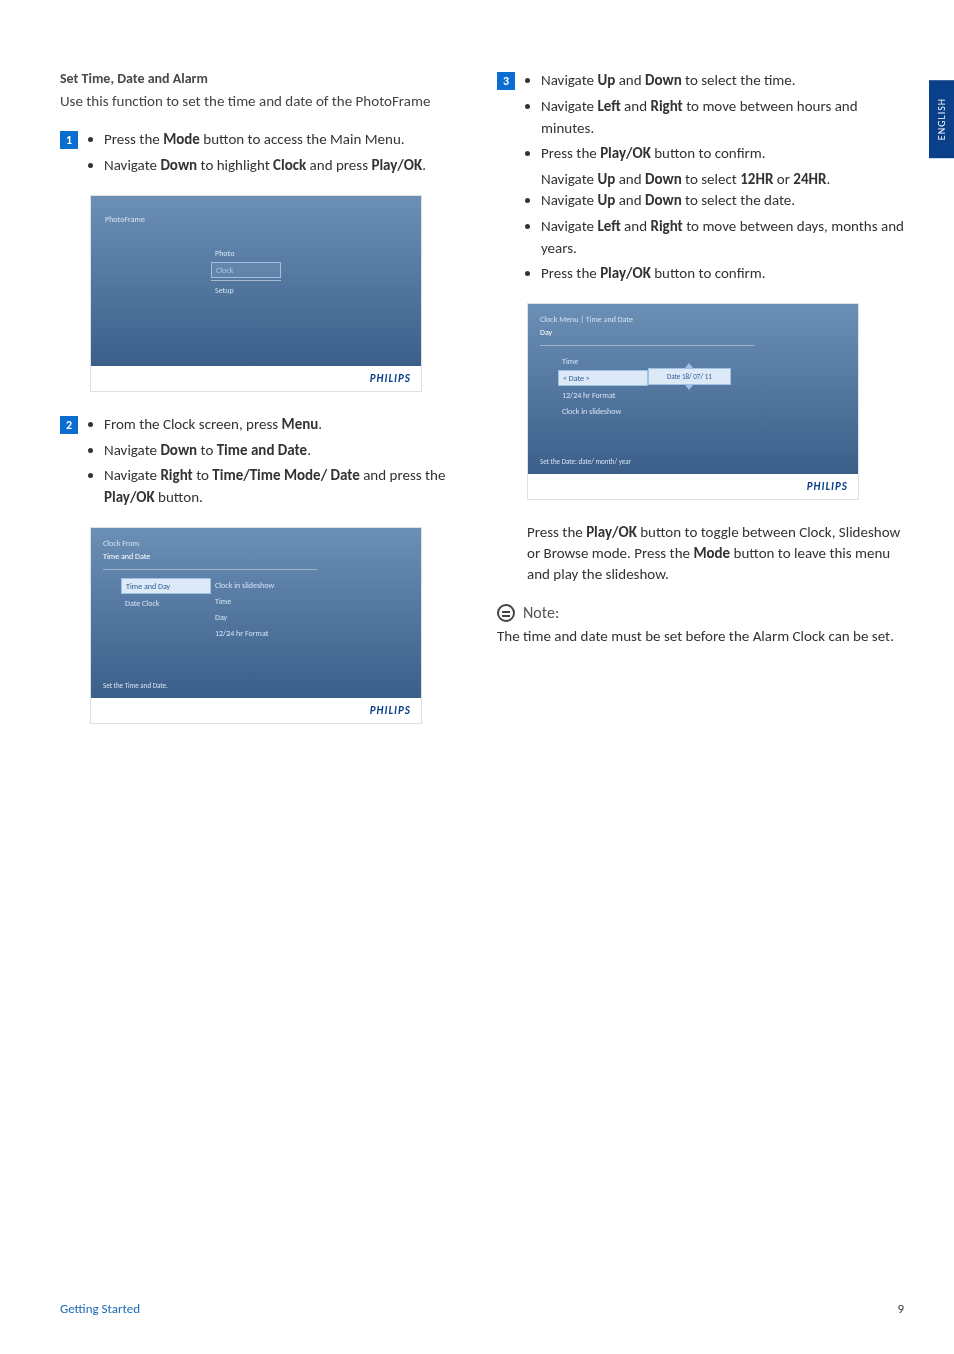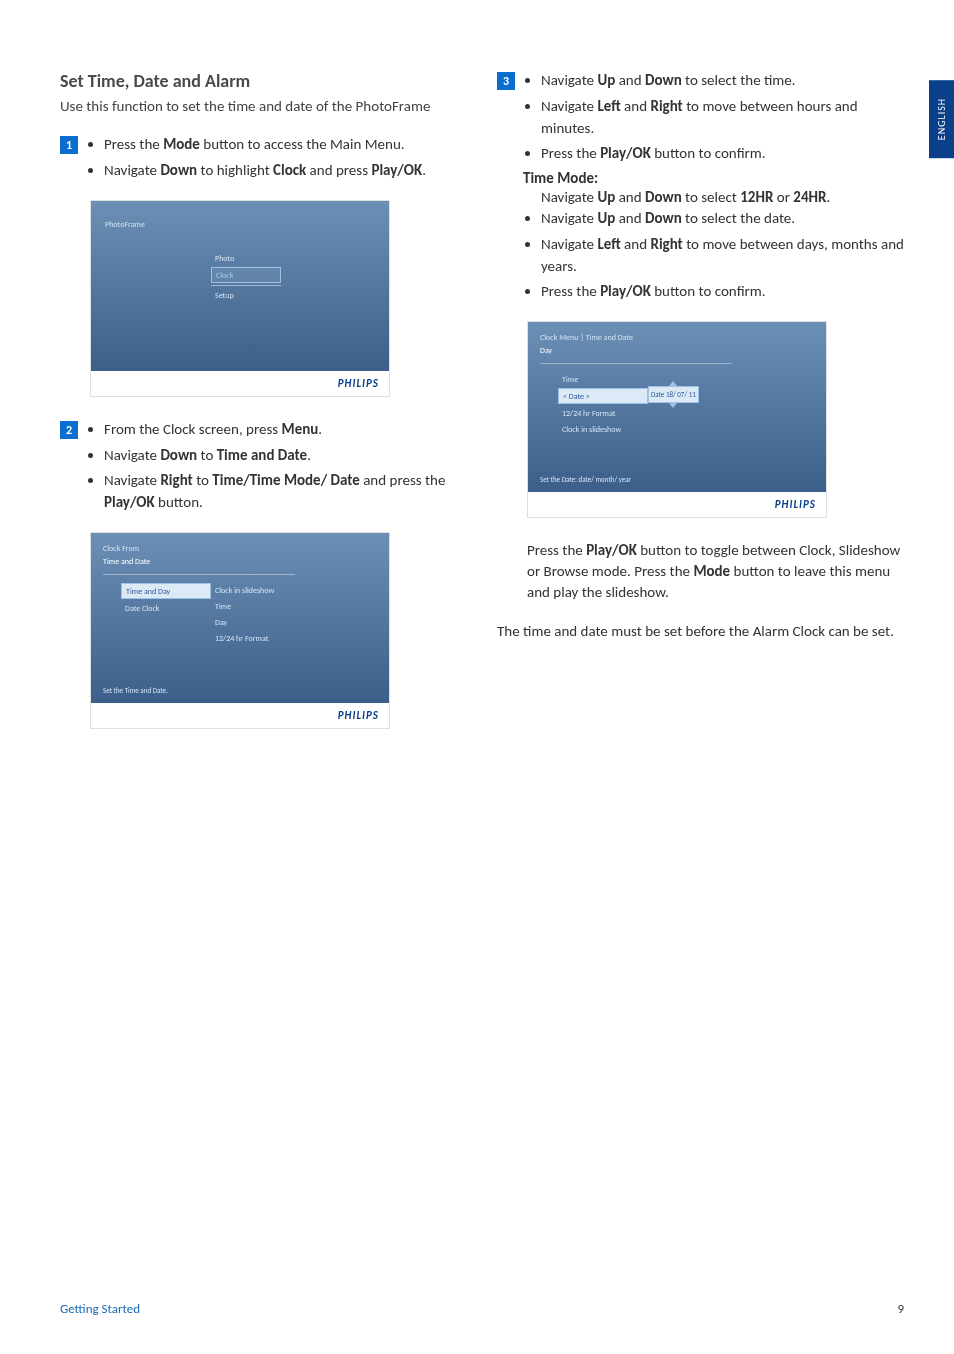--- a/index.html
+++ b/index.html
@@ -27,21 +27,21 @@
   }
   .cols {
     display: flex;
     gap: 30px;
   }
   .col {
     flex: 1;
     min-width: 0;
   }
   h3.section-title {
-    font-size: 18px;
+    font-size: 14px;
     font-weight: bold;
     color: #4a4a4a;
     margin-bottom: 4px;
   }
   p.intro {
     margin-bottom: 18px;
     color: #444;
     line-height: 1.35;
   }
   .step {
@@ -75,21 +75,21 @@
     font-weight: bold;
     margin-top: 4px;
     margin-left: 0;
   }
   .indent-text {
     margin-left: 18px;
     line-height: 1.4;
   }
   
   .mock {
-    width: 300px;
+    width: 332px;
     margin: 14px 0 22px 30px;
     border: 1px solid #e0e0e0;
     background: #f97316;
     font-size: 9px;
     position: relative;
   }
   .mock .screen {
     background: linear-gradient(180deg, #6b8fb5 0%, #3c5f8a 100%);
     height: 170px;
     padding: 10px 12px;
@@ -162,21 +162,21 @@
   }
   .mock1 .pf-label {
     position: absolute; top: 18px; left: 14px;
     font-size: 8px; color:#d5e4f5;
   }
   
   .date-box {
     background: #dce9f7;
     color:#2c5a9a;
     font-size: 7px;
-    padding: 3px 2px;
+    padding: 3px 18px;
     display:inline-block;
     position: relative;
     border:1px solid #9fc1e6;
   }
   .date-box::before, .date-box::after {
     content:"";
     position:absolute;
     left:50%; transform:translateX(-50%);
     border-left:4px solid transparent;
     border-right:4px solid transparent;
@@ -300,21 +300,20 @@
 
   <div class="col">
     <div class="step">
       <div class="step-num">3</div>
       <div class="step-body">
         <ul class="bullets">
           <li><span>Navigate </span><b>Up</b><span> and </span><b>Down</b><span> to select the time.</span></li>
           <li><span>Navigate </span><b>Left</b><span> and </span><b>Right</b><span> to move between hours and minutes.</span></li>
           <li><span>Press the </span><b>Play/OK</b><span> button to confirm.</span></li>
         </ul>
-        <div class="sub-heading">Time Mode:</div>
         <div class="indent-text">
           <span>Navigate </span><b>Up</b><span> and </span><b>Down</b><span> to select </span><b>12HR</b><span> or </span><b>24HR</b><span>.</span>
         </div>
         <ul class="bullets">
           <li><span>Navigate </span><b>Up</b><span> and </span><b>Down</b><span> to select the date.</span></li>
           <li><span>Navigate </span><b>Left</b><span> and </span><b>Right</b><span> to move between days, months and years.</span></li>
           <li><span>Press the </span><b>Play/OK</b><span> button to confirm.</span></li>
         </ul>
       </div>
     </div>
@@ -337,20 +336,24 @@
         </div>
         <div class="hint">Set the Date: date/ month/ year</div>
       </div>
       <div class="brand">PHILIPS</div>
     </div>
 
     <p class="after-para">
       <span>Press the </span><b>Play/OK</b><span> button to toggle between Clock, Slideshow or Browse mode. Press the </span><b>Mode</b><span> button to leave this menu and play the slideshow.</span>
     </p>
 
+    <div class="note-row">
+      <span class="note-icon"></span>
+      <span class="note-label">Note:</span>
+    </div>
     <p class="note-text">The time and date must be set before the Alarm Clock can be set.</p>
   </div>
 </div>
 
 <div class="footer">
   <span class="footer-left">Getting Started</span>
   <span class="footer-right">9</span>
 </div>
 
 </body></html>

